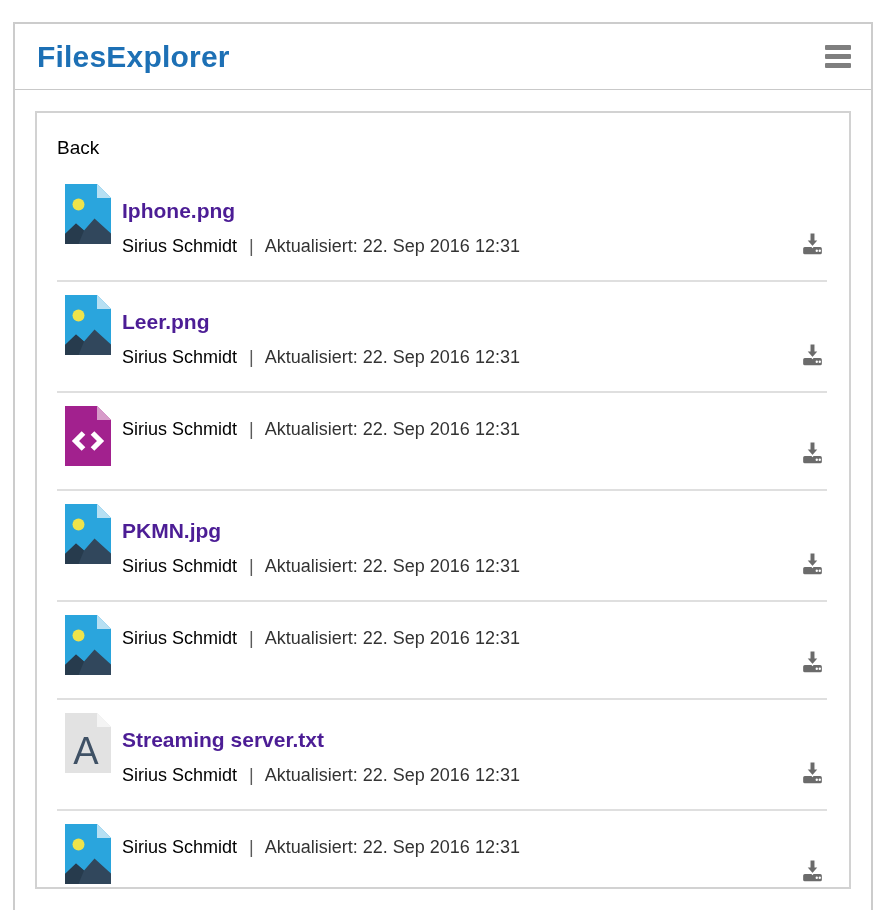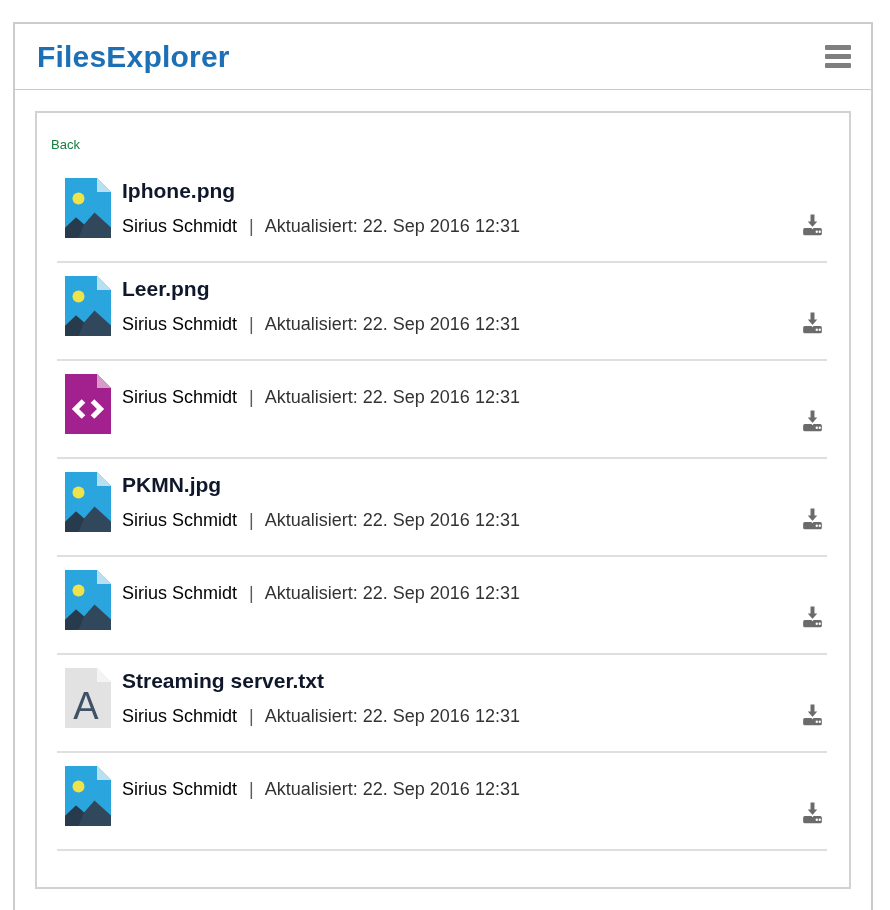--- a/index.html
+++ b/index.html
@@ -47,46 +47,46 @@
   }
   .panel {
     margin: 21px 20px 0 20px;
     border: 2px solid #d2d2d2;
     height: 778px;
     background: #ffffff;
     overflow: hidden;
   }
   .back-link {
     display: inline-block;
-    margin: 24px 0 0 14px;
-    font-size: 13px;
-    color: #15803d;
+    margin: 24px 0 0 20px;
+    font-size: 19px;
+    color: #000000;
     text-decoration: none;
     cursor: pointer;
   }
   .file-list {
     list-style: none;
     margin: 12px 22px 0 20px;
     padding: 0;
   }
   .file-row {
     display: flex;
     align-items: flex-start;
     padding: 13px 2px 23px 8px;
     border-bottom: 2px solid #dfdfdf;
   }
   .file-icon { flex: 0 0 auto; }
   .file-icon svg { display: block; width: 46px; height: 60px; }
   .file-info { flex: 1 1 auto; margin-left: 11px; min-width: 0; }
   .file-name {
     display: inline-block;
-    margin-top: 1px;
+    margin-top: 15px;
     font-size: 21px;
     font-weight: bold;
-    color: #0f172a;
+    color: #4c1d95;
     text-decoration: none;
     cursor: pointer;
     white-space: nowrap;
   }
   .file-meta {
     margin-top: 13px;
     font-size: 18px;
     color: #333333;
     white-space: nowrap;
   }

